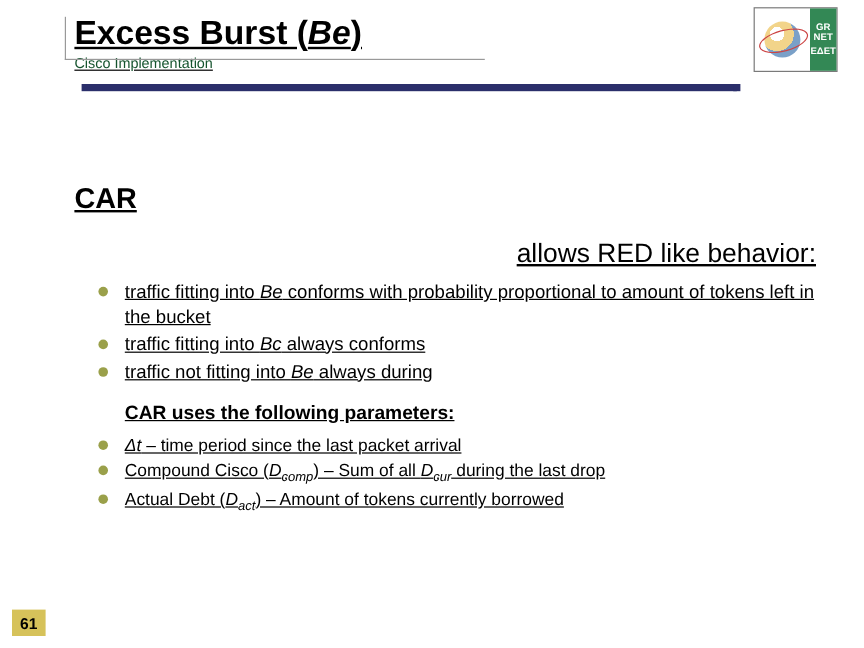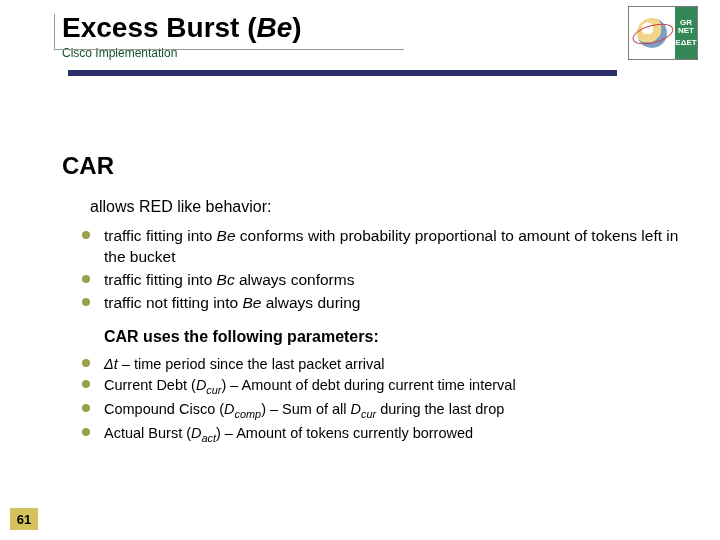--- a/index.html
+++ b/index.html
@@ -1,32 +1,32 @@
 <!DOCTYPE html>
 <html><head>
 <meta charset="utf-8">
 <style>
   * { box-sizing: border-box; margin: 0; padding: 0; }
   html, body { width: 720px; height: 540px; font-family: Arial, Helvetica, sans-serif; background: #fff; color: #000; }
-  .slide { position: relative; width: 720px; height: 540px; }
+  .slide { position: relative; width: 720px; height: 540px; text-decoration: underline; }
   .header { position: relative; padding: 12px 0 0 62px; }
   .title { font-size: 28px; font-weight: bold; color: #000; }
   .title .be { font-style: italic; }
   .subtitle { font-size: 12px; color: #14532d; margin-top: 2px; }
   .inner-box { position: absolute; left: 54px; top: 14px; width: 350px; height: 36px; border: 1px solid #999; border-top: none; border-right: none; pointer-events: none; }
   .rule { position: absolute; left: 68px; top: 70px; width: 546px; height: 6px; background: #2b2f6b; }
   .rule::after { content: ""; position: absolute; right: -3px; top: 0; width: 6px; height: 6px; background: #2b2f6b; }
   .logo { position: absolute; right: 22px; top: 6px; width: 70px; height: 54px; border: 1px solid #7a7a7a; background: #fff; display: flex; }
   .logo-left { flex: 1; display: flex; align-items: center; justify-content: center; }
   .globe { width: 30px; height: 30px; border-radius: 50%; background: radial-gradient(circle at 35% 35%, #fff 0 6px, #f2d48a 6px 14px, #7aa0c8 14px); position: relative; }
   .globe::before { content: ""; position: absolute; width: 40px; height: 16px; border: 1px solid #c44; border-radius: 50%; left: -5px; top: 7px; transform: rotate(-15deg); }
   .logo-right { width: 22px; background: #385; color: #fff; font-size: 8px; font-weight: bold; display: flex; flex-direction: column; align-items: center; justify-content: center; letter-spacing: 0; line-height: 1; text-align: center; }
   .body { padding: 92px 40px 0 62px; }
   .section { font-size: 24px; font-weight: bold; margin-bottom: 18px; }
-  .intro { font-size: 16px; margin: 0 0 10px 28px; }
+  .intro { font-size: 22px; margin: 0 0 10px 28px; text-align: right; }
   ul.bullets { list-style: none; margin: 0 0 14px 20px; }
   ul.bullets li { position: relative; padding-left: 22px; font-size: 15.5px; line-height: 1.35; margin-bottom: 2px; }
   ul.bullets li::before { content: ""; position: absolute; left: 0; top: 5px; width: 8px; height: 8px; border-radius: 50%; background: #9aa04a; }
   .i { font-style: italic; }
   .sub { font-size: 0.75em; vertical-align: sub; font-style: italic; }
   .subhead { font-size: 16px; font-weight: bold; margin: 10px 0 8px 42px; }
   ul.params { list-style: none; margin: 0 0 0 20px; }
   ul.params li { position: relative; padding-left: 22px; font-size: 14.5px; line-height: 1.4; margin-bottom: 1px; }
   ul.params li::before { content: ""; position: absolute; left: 0; top: 5px; width: 8px; height: 8px; border-radius: 50%; background: #9aa04a; }
   .pagenum { position: absolute; left: 10px; bottom: 10px; width: 28px; height: 22px; background: #d6c25a; color: #000; font-size: 13px; font-weight: bold; display: flex; align-items: center; justify-content: center; margin-top: 16px; }
@@ -73,25 +73,22 @@
       </li>
     </ul>
 
     <div class="subhead">CAR uses the following parameters:</div>
 
     <ul class="params">
       <li>
         <span class="i">Δt</span><span> – time period since the last packet arrival</span>
       </li>
       <li>
-        <span>Current Debt (</span><span class="i">D</span><span class="sub">cur</span><span>) – Amount of debt during current time interval</span>
-      </li>
-      <li>
         <span>Compound Cisco (</span><span class="i">D</span><span class="sub">comp</span><span>) – Sum of all </span><span class="i">D</span><span class="sub">cur</span><span> during the last drop</span>
       </li>
       <li>
-        <span>Actual Burst (</span><span class="i">D</span><span class="sub">act</span><span>) –  Amount of tokens currently borrowed</span>
+        <span>Actual Debt (</span><span class="i">D</span><span class="sub">act</span><span>) –  Amount of tokens currently borrowed</span>
       </li>
     </ul>
   </div>
 
   <div class="pagenum">61</div>
 </div>
 
 </body></html>

